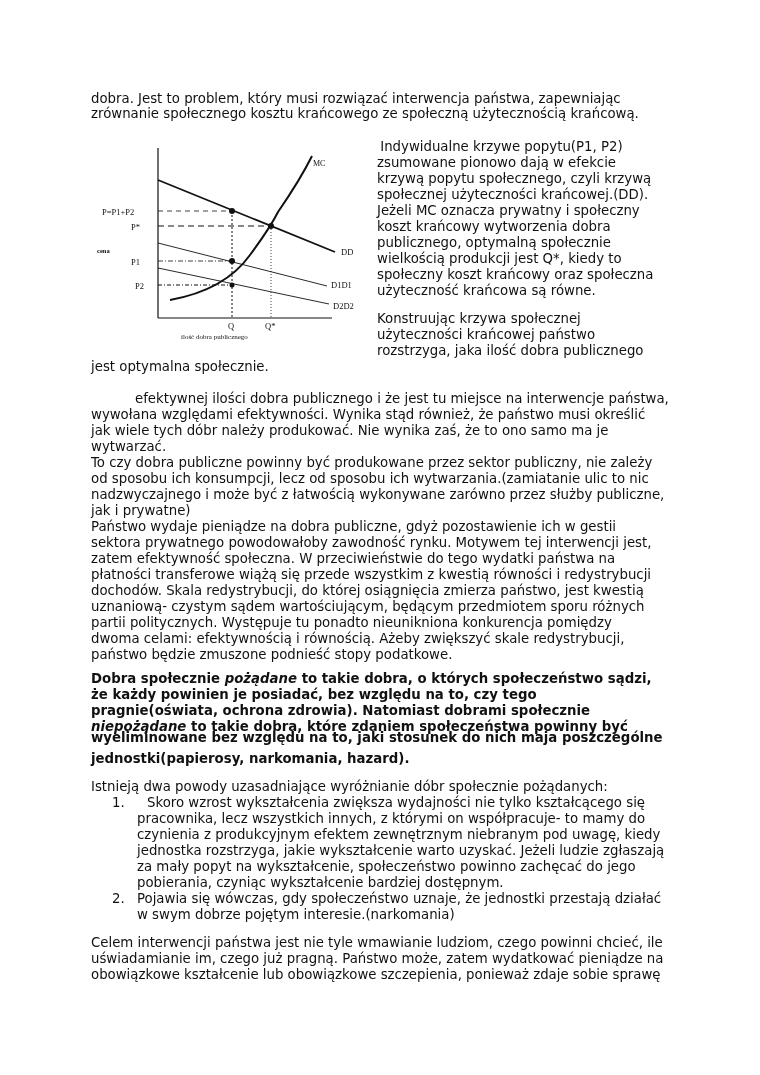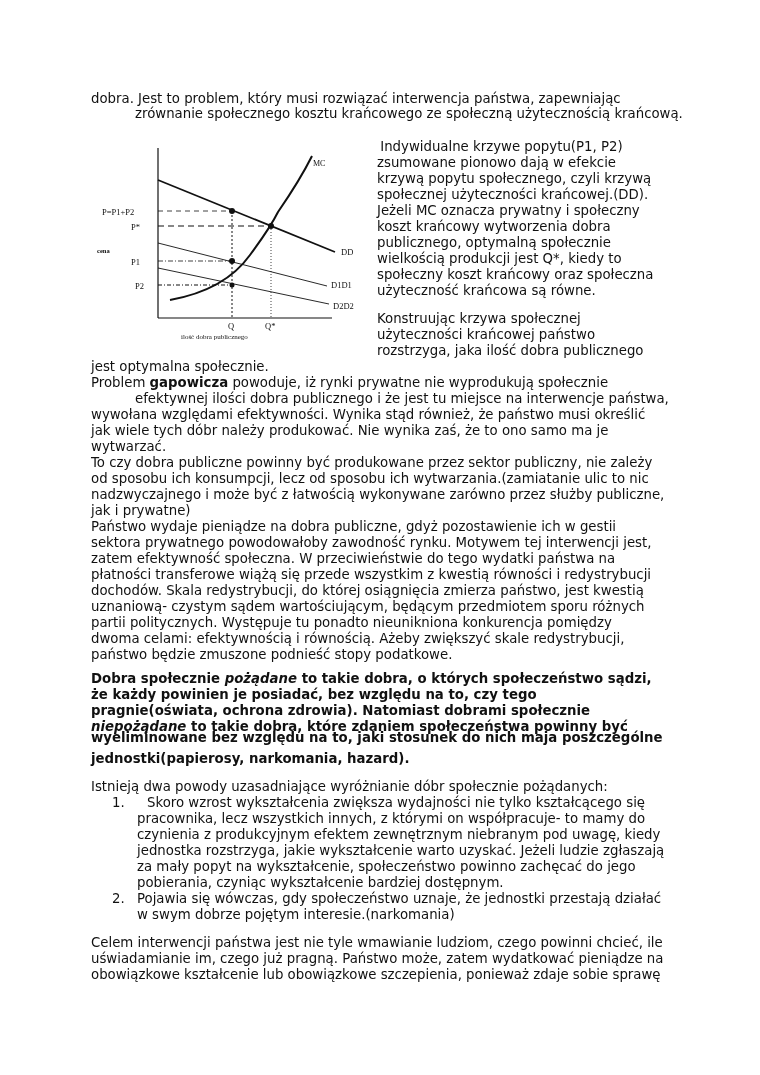--- a/index.html
+++ b/index.html
@@ -13,21 +13,21 @@
     .i { font-style: italic; }
     .figure { position: absolute; left: 95px; top: 140px; width: 270px; height: 210px; }
     .figure svg text { font-family: "Liberation Serif", serif; }
   </style>
 </head>
 <body>
 
 <div class="page">
 
   <div class="line" style="left:91px;top:91px;">dobra. Jest to problem, który musi rozwiązać interwencja państwa, zapewniając</div>
-  <div class="line" style="left:91px;top:106px;margin-left:44px;">zrównanie społecznego kosztu krańcowego ze społeczną użytecznością krańcową.</div>
+  <div class="line" style="left:91px;top:106px;">zrównanie społecznego kosztu krańcowego ze społeczną użytecznością krańcową.</div>
 
   <div class="figure">
     <svg width="270" height="210" viewBox="0 0 270 210">
 
       <line x1="63" y1="8" x2="63" y2="178" stroke="#111" stroke-width="1.2"></line>
       <line x1="63" y1="178" x2="237" y2="178" stroke="#111" stroke-width="1.2"></line>
 
       <line x1="63" y1="40" x2="240" y2="112" stroke="#111" stroke-width="1.8"></line>
       <line x1="63" y1="103" x2="232" y2="146" stroke="#111" stroke-width="0.9"></line>
       <line x1="63" y1="128" x2="234" y2="164" stroke="#111" stroke-width="0.9"></line>
@@ -72,21 +72,20 @@
   <div class="line" style="left:377px;top:235px;">publicznego, optymalną społecznie</div>
   <div class="line" style="left:377px;top:251px;">wielkością produkcji jest Q*, kiedy to</div>
   <div class="line" style="left:377px;top:267px;">społeczny koszt krańcowy oraz społeczna</div>
   <div class="line" style="left:377px;top:283px;">użyteczność krańcowa są równe.</div>
 
   <div class="line" style="left:377px;top:311px;">Konstruując krzywa społecznej</div>
   <div class="line" style="left:377px;top:327px;">użyteczności krańcowej państwo</div>
   <div class="line" style="left:377px;top:343px;">rozstrzyga, jaka ilość dobra publicznego</div>
 
   <div class="line" style="left:91px;top:359px;">jest optymalna społecznie.</div>
-  <div class="line" style="left:91px;top:375px;"><span>Problem </span><span class="b">gapowicza</span><span> powoduje, iż rynki prywatne nie wyprodukują społecznie</span></div>
   <div class="line" style="left:91px;top:391px;margin-left:44px;">efektywnej ilości dobra publicznego i że jest tu miejsce na interwencje państwa,</div>
   <div class="line" style="left:91px;top:407px;">wywołana względami efektywności. Wynika stąd również, że państwo musi określić</div>
   <div class="line" style="left:91px;top:423px;">jak wiele tych dóbr należy produkować. Nie wynika zaś, że to ono samo ma je</div>
   <div class="line" style="left:91px;top:439px;">wytwarzać.</div>
   <div class="line" style="left:91px;top:455px;">To czy dobra publiczne powinny być produkowane przez sektor publiczny, nie zależy</div>
   <div class="line" style="left:91px;top:471px;">od sposobu ich konsumpcji, lecz od sposobu ich wytwarzania.(zamiatanie ulic to nic</div>
   <div class="line" style="left:91px;top:487px;">nadzwyczajnego i może być z łatwością wykonywane zarówno przez służby publiczne,</div>
   <div class="line" style="left:91px;top:503px;">jak i prywatne)</div>
   <div class="line" style="left:91px;top:519px;">Państwo wydaje pieniądze na dobra publiczne, gdyż pozostawienie ich w gestii</div>
   <div class="line" style="left:91px;top:535px;">sektora prywatnego powodowałoby zawodność rynku. Motywem tej interwencji jest,</div>

